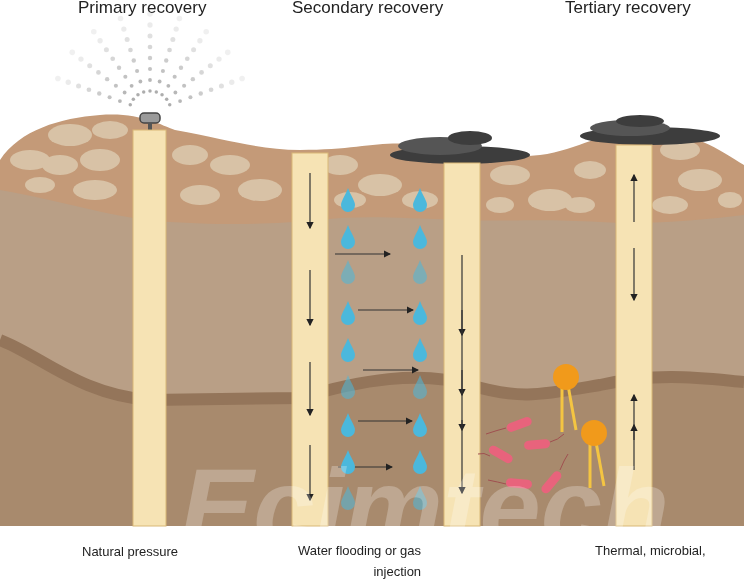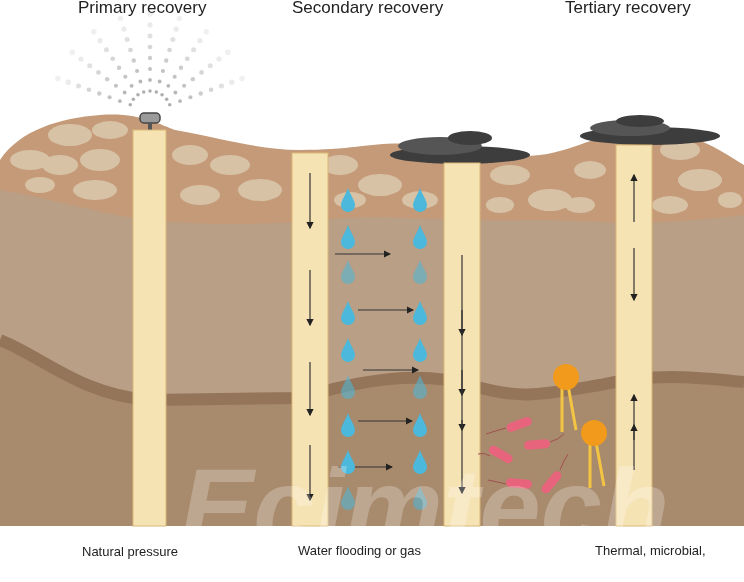--- a/index.html
+++ b/index.html
@@ -207,16 +207,17 @@
   <text x="180" y="545" font-family="Liberation Sans, sans-serif" font-size="110" font-style="italic" font-weight="bold" fill="#ffffff" fill-opacity="0.25">Ecimtech</text>
 </svg>
 
 <div class="title" style="left:78px;">Primary recovery</div>
 <div class="title" style="left:292px;">Secondary recovery</div>
 <div class="title" style="left:565px;">Tertiary recovery</div>
 
 <div class="caption" style="left:82px;top:541px;">Natural pressure</div>
 <div class="caption" style="left:298px;top:540px;">
   <div>Water flooding or gas</div>
+  <div>injection</div>
 </div>
 <div class="caption" style="left:595px;top:540px;">
   <div>Thermal, microbial,</div>
 </div>
 
 </body></html>

